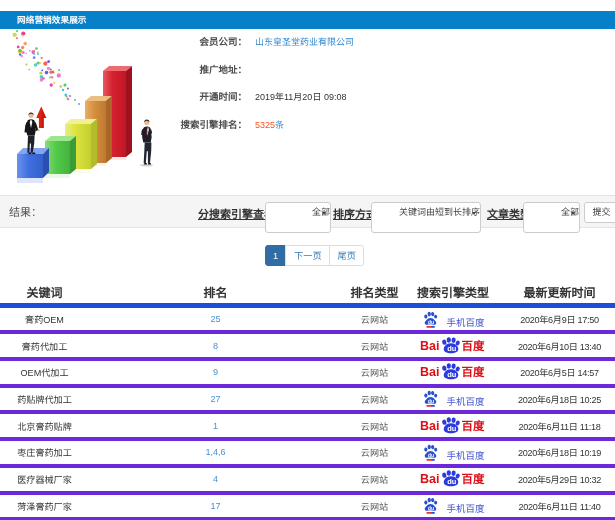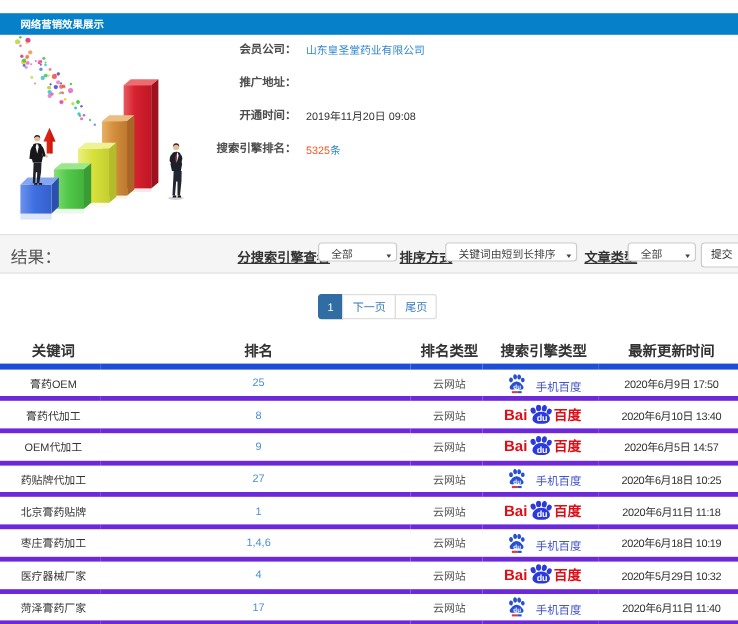--- a/index.html
+++ b/index.html
@@ -9,23 +9,23 @@
 .page { position:relative; width:615px; height:520px; background:#fff; }
 .topbar { position:absolute; left:0; top:0; width:615px; height:18px; background:#0681c9; color:#fff; font-size:8.7px; font-weight:bold; line-height:18px; padding-left:17px;margin-top:11px; }
 .graphic { position:absolute; left:0; top:22px; }
 .info { position:absolute; left:0; top:0; width:615px; font-size:9px; }
 .irow { position:absolute; left:0; width:615px; height:12px; line-height:12px; }
 .irow .lab { position:absolute; right:368px; top:0; color:#4d4d4d; font-size:9.5px; white-space:nowrap;font-weight:bold; }
 .irow .val { position:absolute; left:255px; top:0; white-space:nowrap; color:#333; }
 a.blu { color:#3187d2; text-decoration:none; }
 .orange { color:#fb5422; }
 .filterbar { position:absolute; left:0; top:195px; width:615px; height:33px; background:#f5f5f5; border-top:1px solid #e3e3e3; border-bottom:1px solid #e3e3e3; }
-.filterbar .jg { position:absolute; left:9px; top:6.5px; font-size:14px; color:#555; }
+.filterbar .jg { position:absolute; left:9px; top:6.5px; font-size:11px; color:#555; }
 .flab { position:absolute; top:9px; font-size:11px; font-weight:bold; color:#333;text-decoration:underline; }
-.fsel { position:absolute; top:6px; height:16px; background:#fff; border:1px solid #ccc; border-radius:3px; font-size:9px; color:#444; line-height:19px; padding-left:10px; white-space:nowrap; overflow:hidden; }
+.fsel { position:absolute; top:6px; height:31px; background:#fff; border:1px solid #ccc; border-radius:3px; font-size:9px; color:#444; line-height:19px; padding-left:10px; white-space:nowrap; overflow:hidden;text-align:right; }
 .fsel .car { position:absolute; right:4.5px; top:8.8px; width:0; height:0; border-left:2.8px solid transparent; border-right:2.8px solid transparent; border-top:3.2px solid #444; }
 .fbtn { position:absolute; top:6px; left:584px; width:46px; height:21px; background:#fff; border:1px solid #ccc; border-radius:3px; font-size:9px; color:#333; text-align:left; padding-left:7.5px; line-height:19px; }
 .pager { position:absolute; left:264.8px; top:244.5px; height:21px; font-size:9.2px; }
 .pager span { float:left; height:21px; line-height:20px; border:1px solid #ddd; background:#fff; color:#337ab7; margin-left:-1px; text-align:center; }
 .pager .pg1 { width:21.5px; background:#306da3; border-color:#306da3; color:#fff; margin-left:0; border-radius:3px 0 0 3px; }
 .pager .pg2 { width:45px; }
 .pager .pg3 { width:35px; border-radius:0 2.5px 2.5px 0; }
 table.res { position:absolute; left:0; top:279px; width:615px; border-collapse:collapse; table-layout:fixed; }
 table.res th { height:26.7px; font-size:12px; font-weight:bold; color:#333; text-align:center; padding:0 0 0 5px; border-bottom:5px solid #1d4ed8; }
 table.res td { height:26.7px; font-size:9.1px; color:#333; text-align:center; padding:0 0 0 5px; border-bottom:4px solid #6d28d9; white-space:nowrap; overflow:hidden; }

